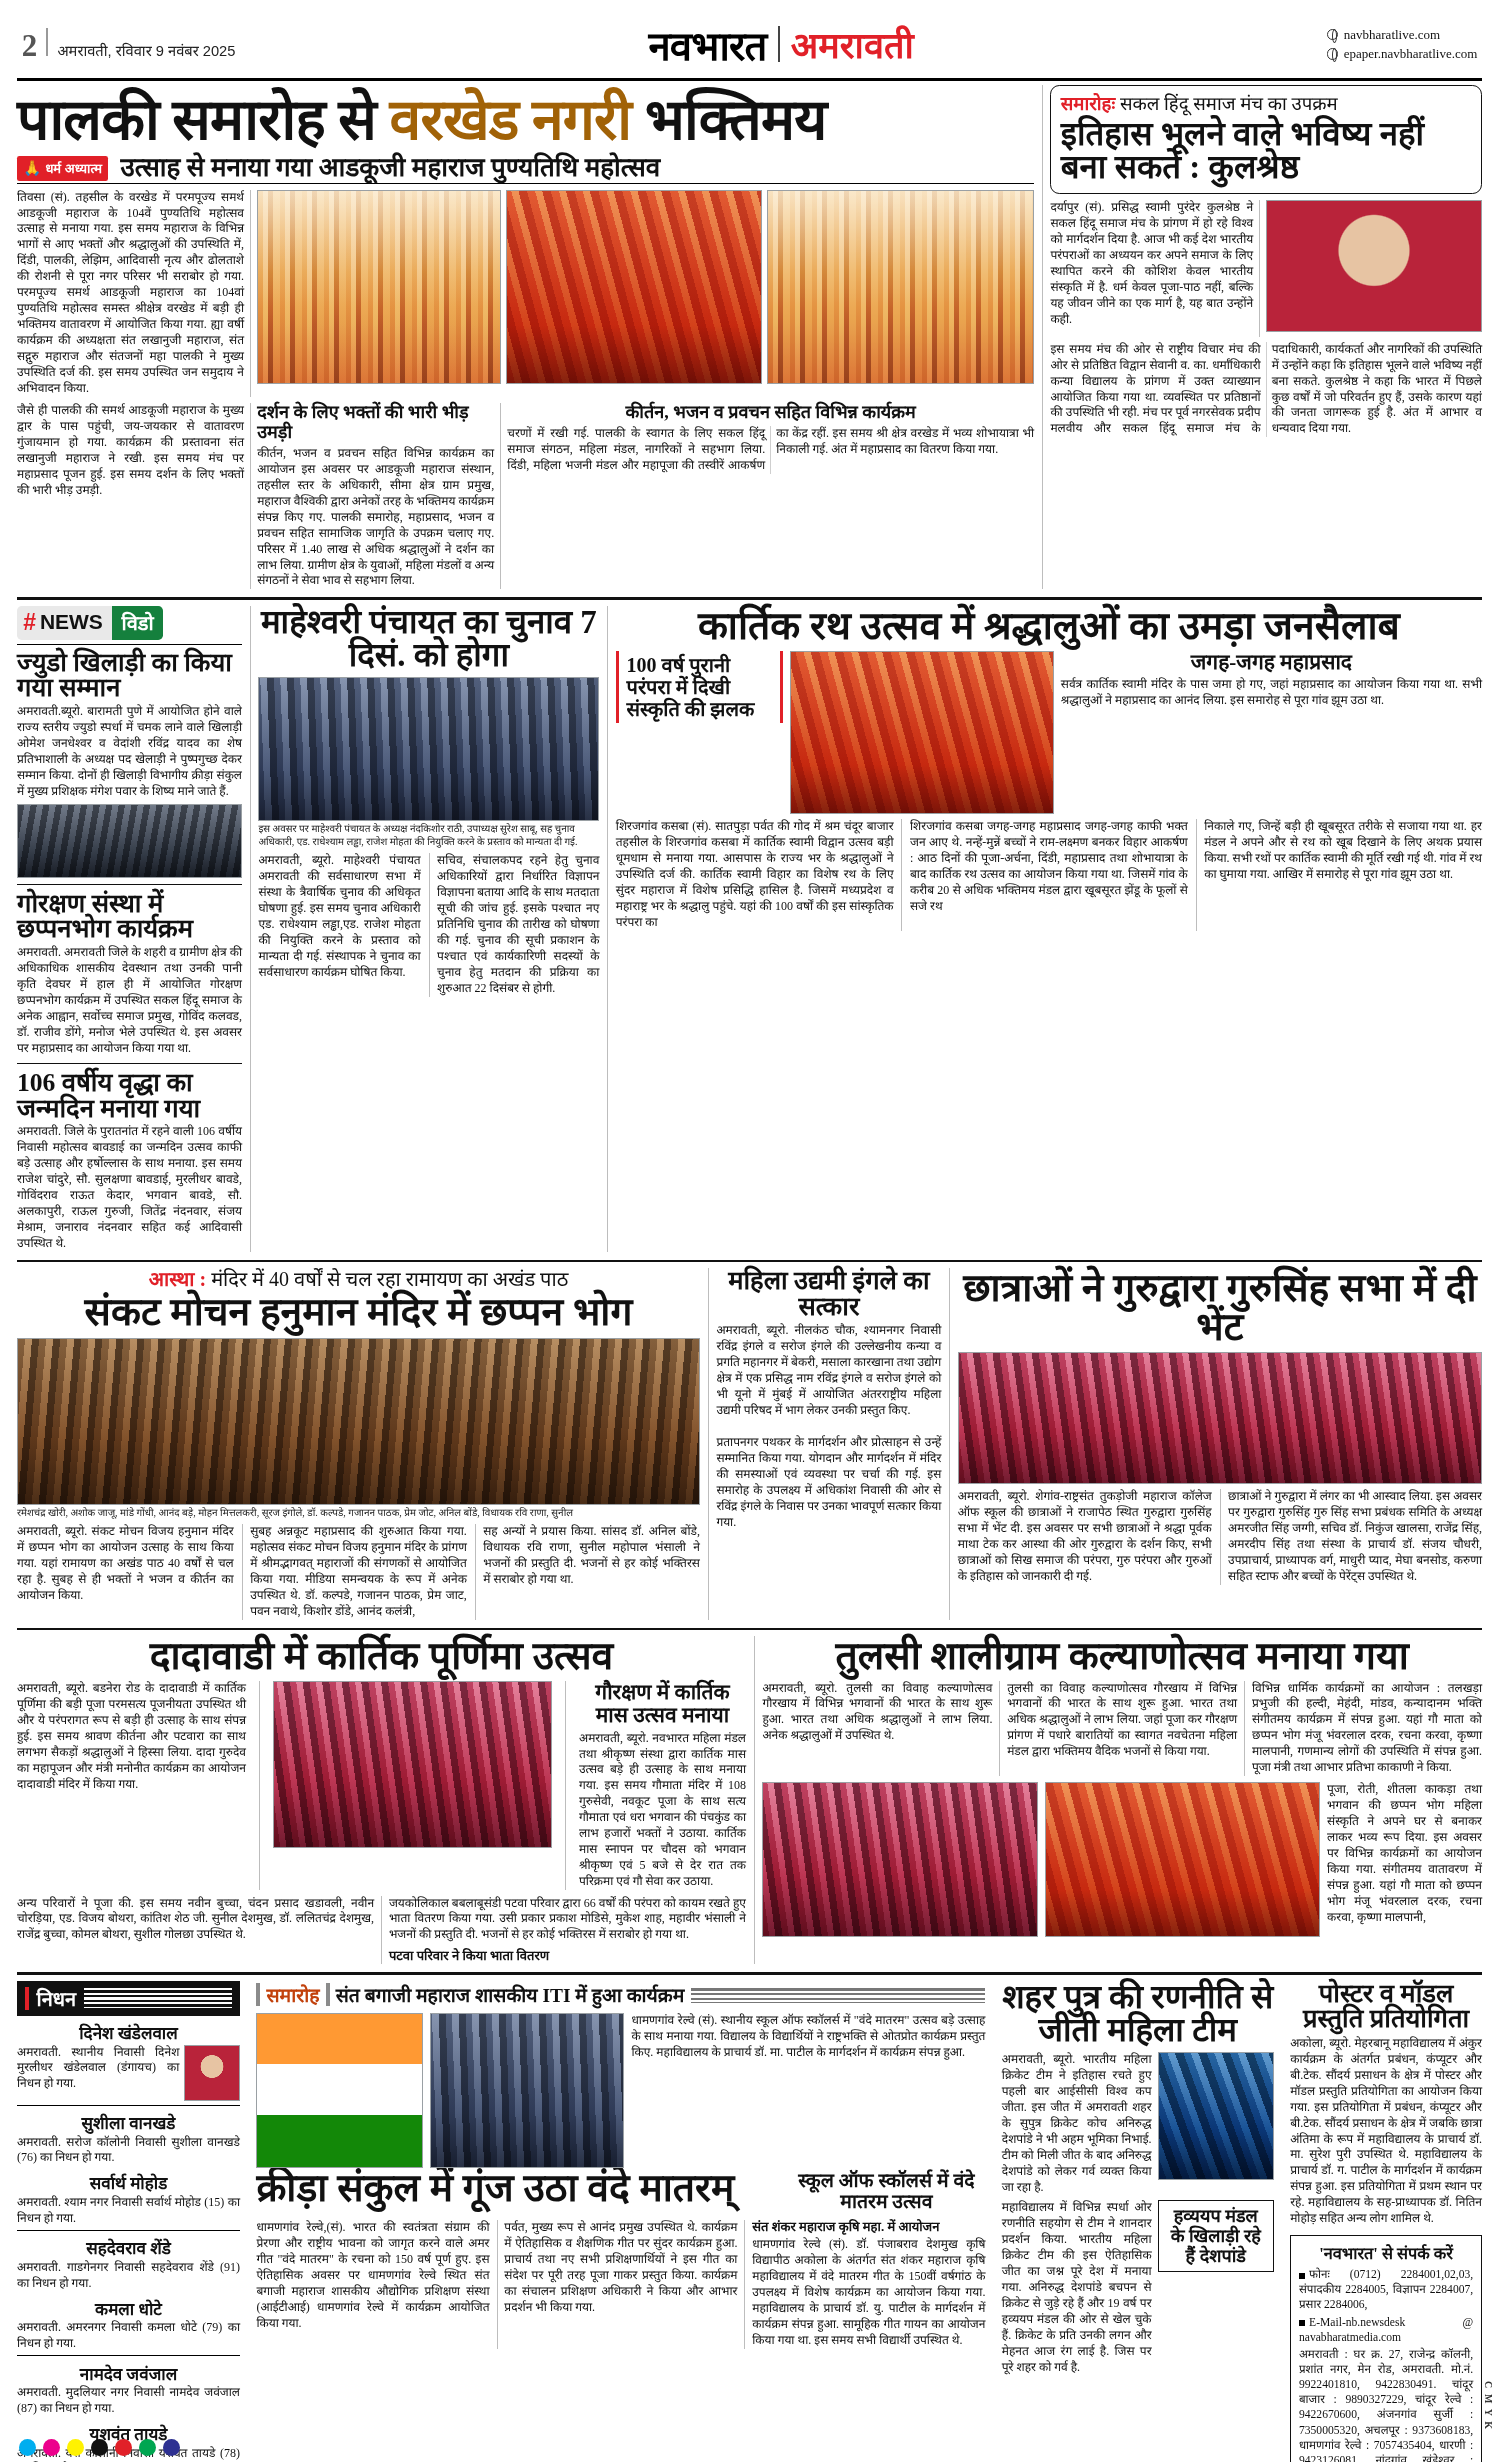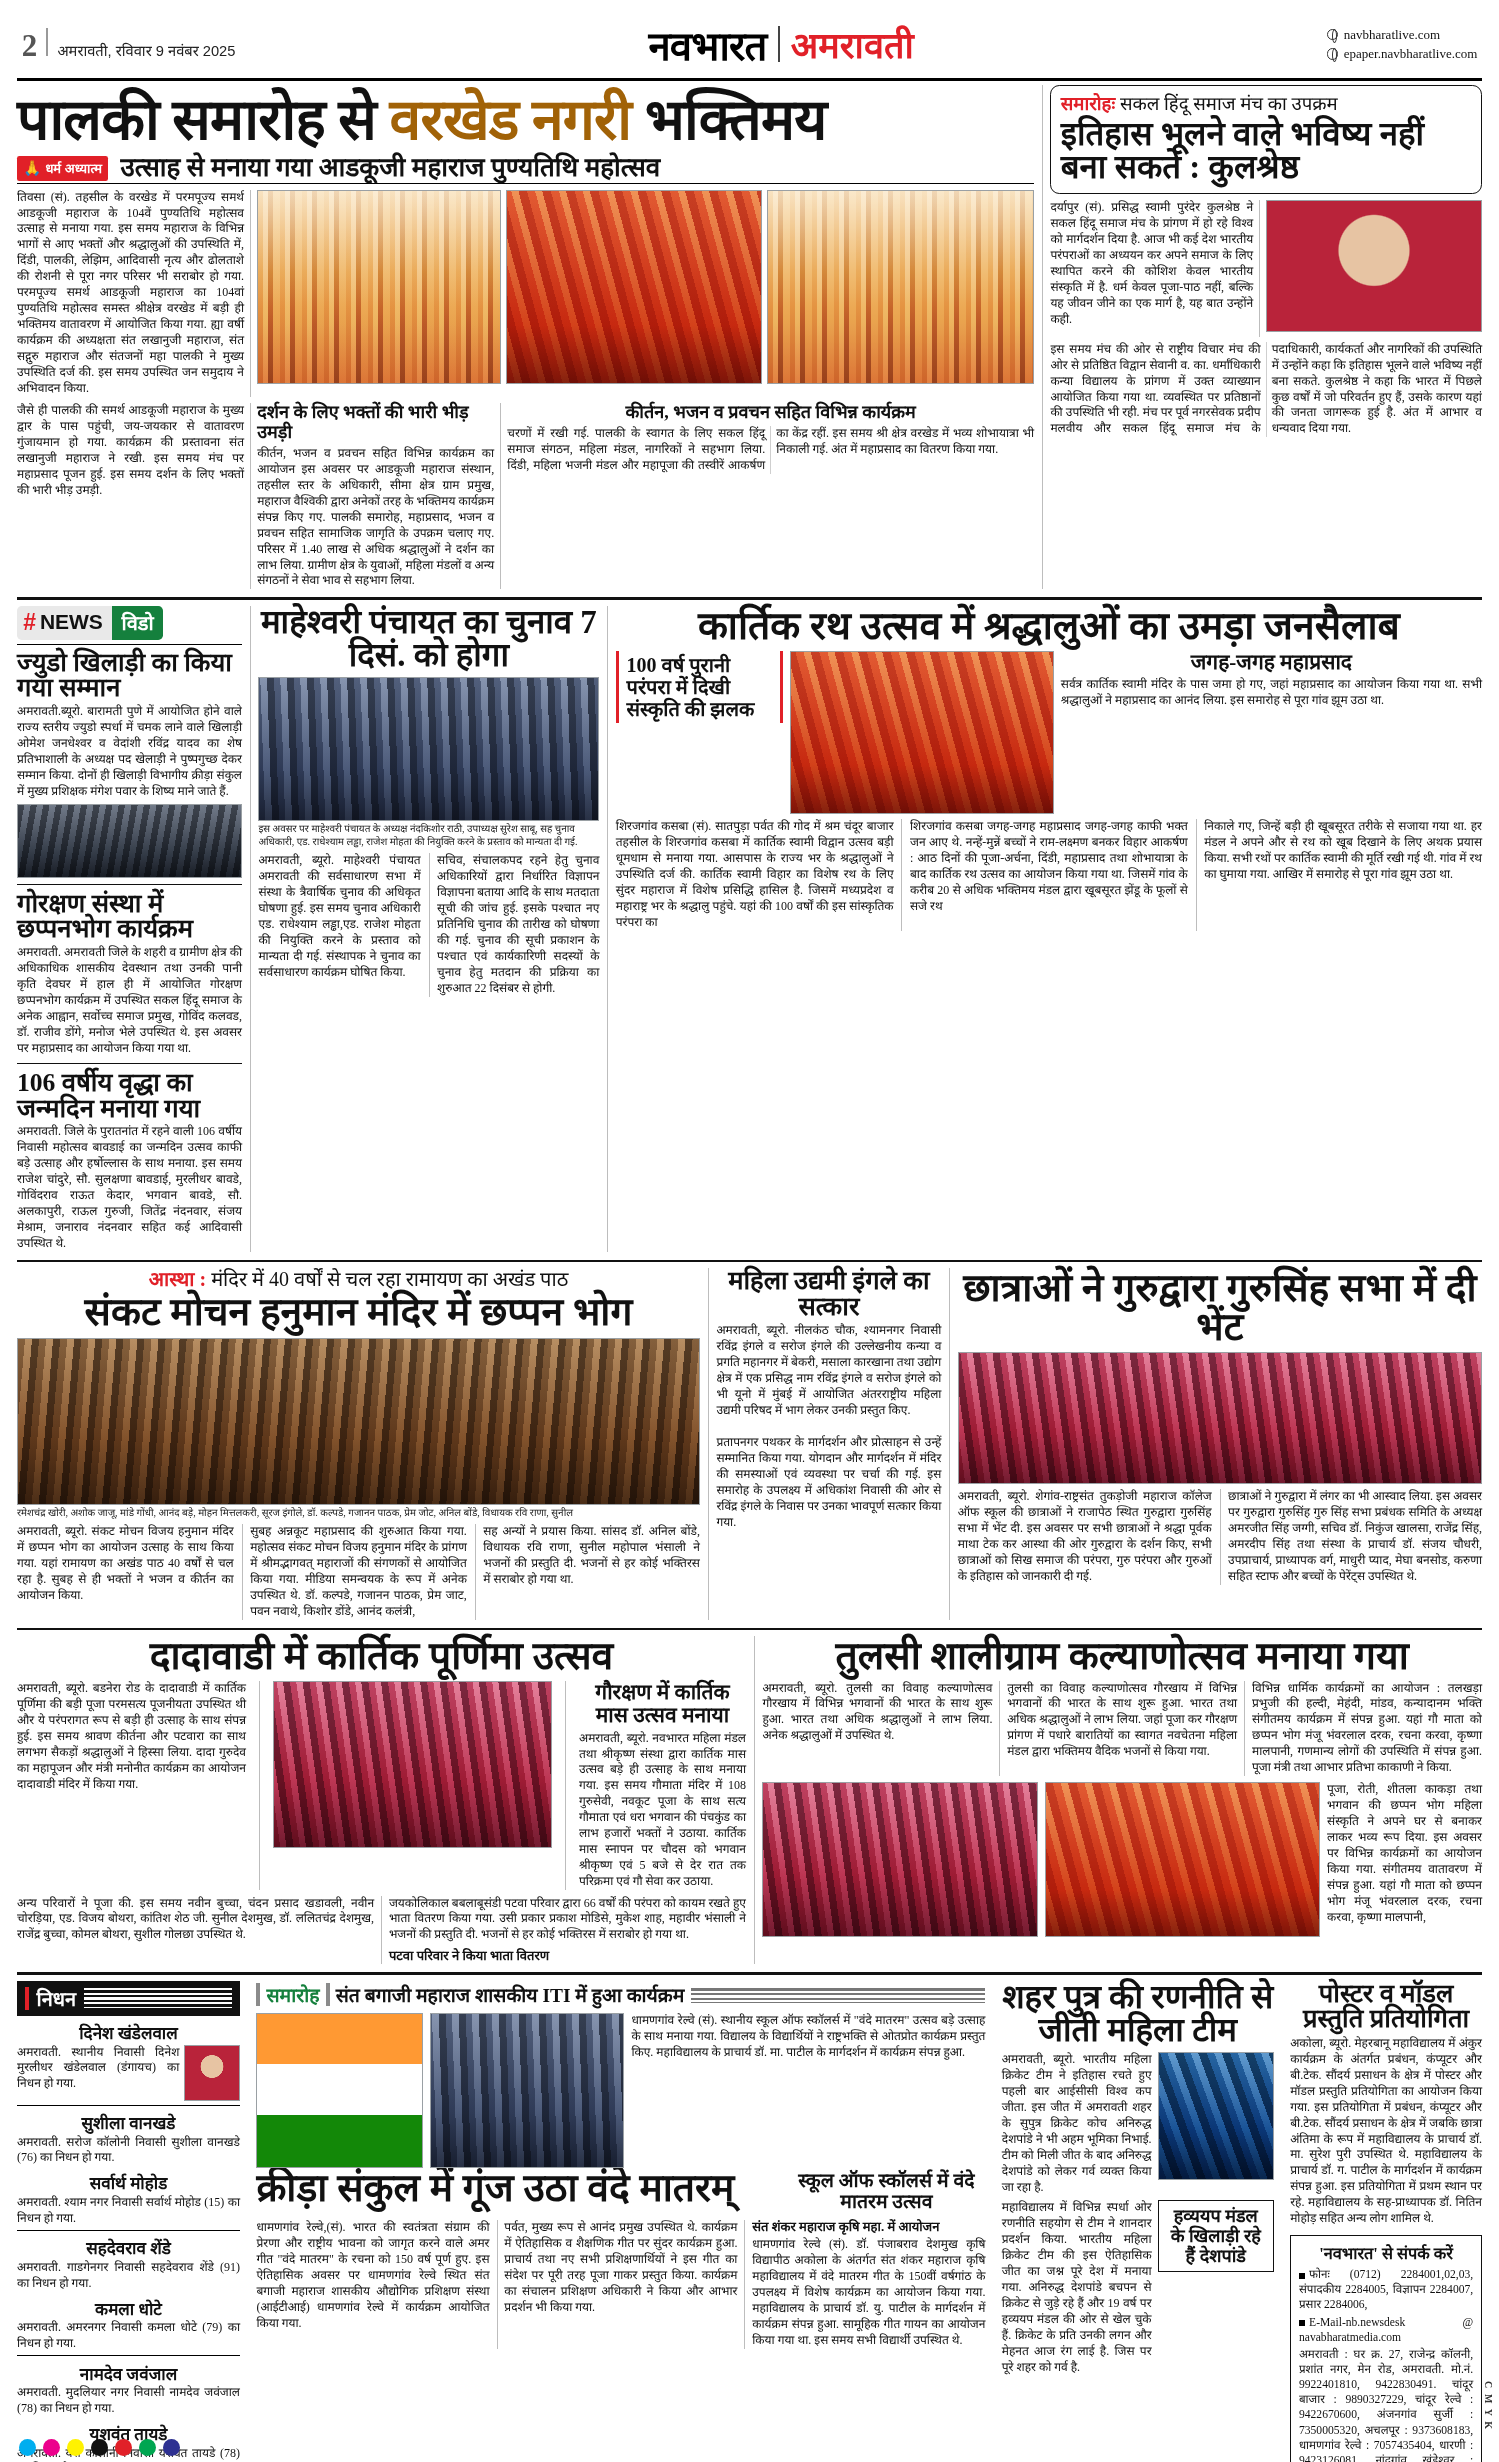--- a/index.html
+++ b/index.html
@@ -185,21 +185,21 @@
   .nidhan-head .stripes{ flex:1; height:20px;
     background: repeating-linear-gradient(180deg,#fff 0 2.3px,#111 2.3px 4.7px); }
   .ob-name{ text-align:center; font-size:17px; font-weight:bold; margin:5.4px 0 0.8px 0;
             font-family:"Liberation Serif",serif;}
   .ob-body{ font-size:12px; line-height:1.3; text-align:justify; }
 
   .samaroh-strip{
     display:flex; align-items:center; gap:6.2px; margin-bottom:3.1px;
   }
   .samaroh-strip .bar{ width:3.9px;height:23px;background:#8b8b8b;}
-  .samaroh-strip .lbl{ color:#15803d; font-weight:bold; font-size:19.4px;
+  .samaroh-strip .lbl{ color:#c2410c; font-weight:bold; font-size:19.4px;
     font-family:"Liberation Serif",serif;}
   .samaroh-strip .txt{ font-size:19.4px; font-weight:bold; font-family:"Liberation Serif",serif;}
   .samaroh-strip .stripes{ flex:1;height:17px;
     background: repeating-linear-gradient(180deg,#fff 0 2.3px,#777 2.3px 4.7px);}
 
   .contactbox{ border:1.6px solid #111; padding:6.2px 7.8px; }
   .contactbox .cb-title{ text-align:center; font-size:16.3px; font-weight:bold; margin-bottom:3.1px;}
   .contactbox .cb-body{ font-size:11.6px; line-height:1.3; text-align:justify;}
 
   .pullquote{
@@ -504,21 +504,21 @@
         <div class="ob-name">सहदेवराव शेंडे</div>
         <div class="ob-body">अमरावती. गाडगेनगर निवासी सहदेवराव शेंडे (91) का निधन हो गया.</div>
       </div>
       <div>
         <div class="ob-name">कमला धोटे</div>
         <div class="ob-body">अमरावती. अमरनगर निवासी कमला धोटे (79) का निधन हो गया.</div>
       </div>
       <div class="rule-thin" style="margin:3.9px 0;"></div>
       <div>
         <div class="ob-name">नामदेव जवंजाल</div>
-        <div class="ob-body">अमरावती. मुदलियार नगर निवासी नामदेव जवंजाल (78) का निधन हो गया.</div>
+        <div class="ob-body">अमरावती. मुदलियार नगर निवासी नामदेव जवंजाल (87) का निधन हो गया.</div>
       </div>
       <div>
         <div class="ob-name">यशवंत तायडे</div>
         <div class="ob-body">अमरावती. यश कॉलोनी निवासी यशवंत तायडे (78) का निधन हो गया.</div>
       </div>
 
     </div>
 
     <div class="vsep"></div>
 

